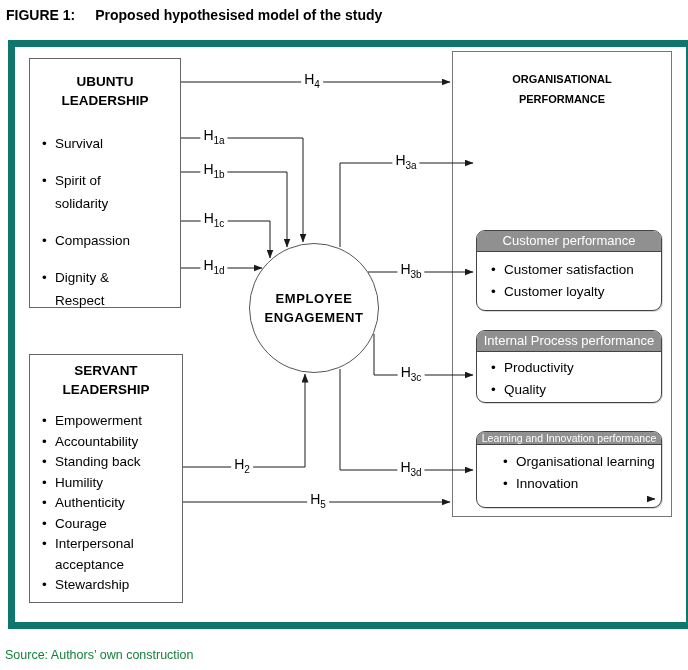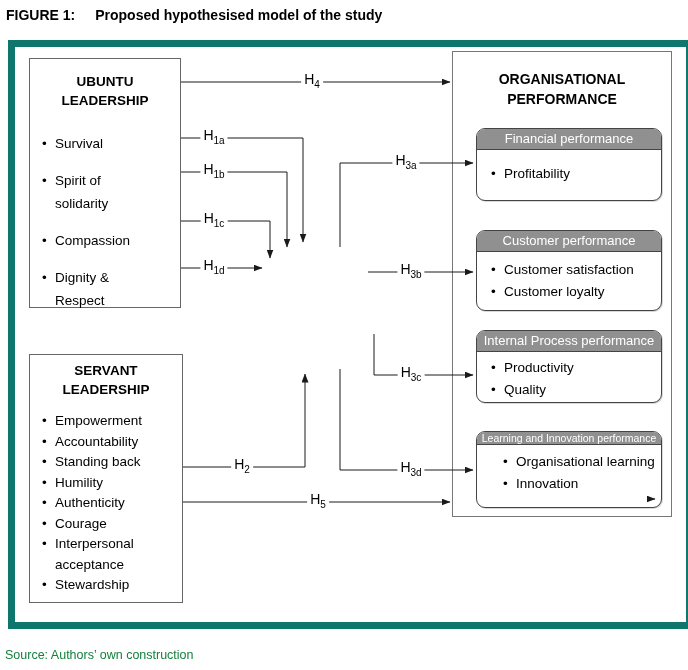--- a/index.html
+++ b/index.html
@@ -50,21 +50,21 @@
     display:flex;align-items:center;justify-content:center;
     text-align:center;font-weight:bold;font-size:13px;line-height:19px;
     letter-spacing:0.6px;white-space:pre-line;
   }
 
   .panel{
     position:absolute;left:437px;top:4px;width:218px;height:464px;
     border:1px solid #777;background:#fff;z-index:1;
   }
   .panel-title{
-    text-align:center;font-weight:bold;font-size:14px;line-height:20px;
+    text-align:center;font-weight:bold;font-size:11px;line-height:20px;
     white-space:pre-line;margin-top:17px;
   }
 
   .section{
     position:absolute;left:23px;width:184px;
     border:1px solid #444;border-radius:9px;background:#fff;overflow:hidden;
     box-shadow:1px 1px 0 rgba(0,0,0,0.15);
   }
   .section-header{
     background:var(--header-bar);color:#fff;text-align:center;
@@ -124,31 +124,27 @@
         <li>Accountability</li>
         <li>Standing back</li>
         <li>Humility</li>
         <li>Authenticity</li>
         <li>Courage</li>
         <li>Interpersonal acceptance</li>
         <li>Stewardship</li>
       </ul>
     </div>
 
+    <div class="circle">EMPLOYEE
+ENGAGEMENT</div>
 
     <div class="panel">
       <div class="panel-title">ORGANISATIONAL
 PERFORMANCE</div>
 
-      <div class="section sec-financial">
-        <div class="section-header">Financial performance</div>
-        <ul class="blist">
-          <li>Profitability</li>
-        </ul>
-      </div>
 
       <div class="section sec-customer">
         <div class="section-header">Customer performance</div>
         <ul class="blist">
           <li>Customer satisfaction</li>
           <li>Customer loyalty</li>
         </ul>
       </div>
 
       <div class="section sec-internal">

